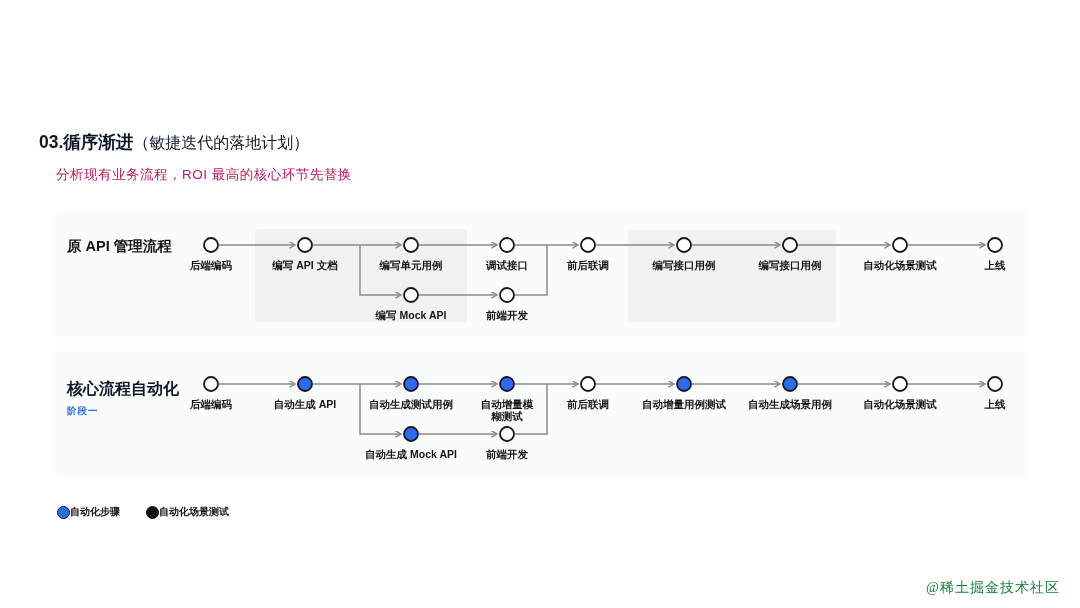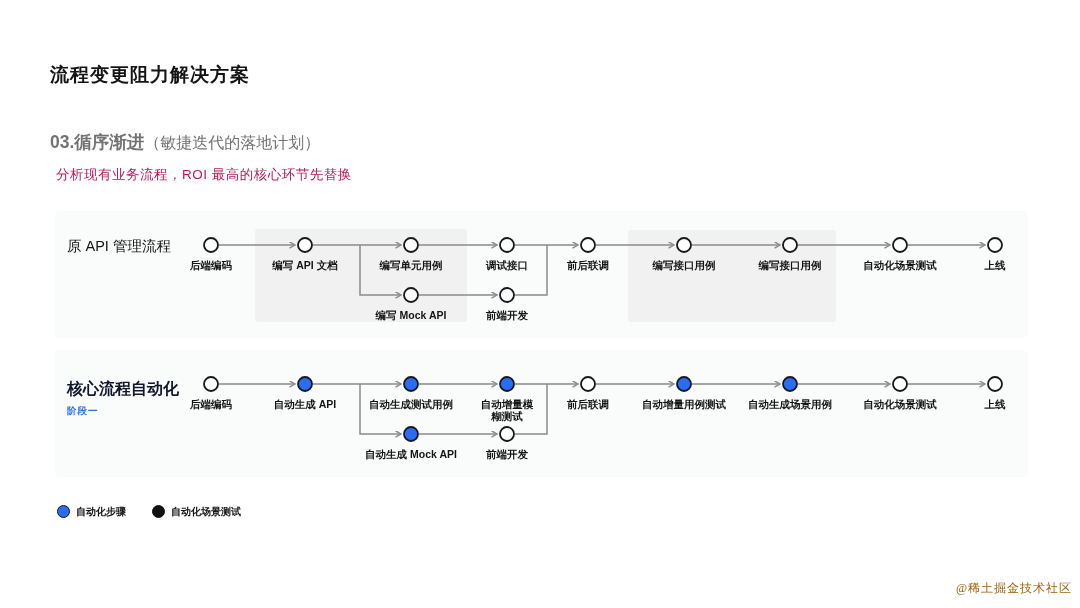--- a/index.html
+++ b/index.html
@@ -6,75 +6,74 @@
   html, body { width: 1080px; height: 608px; background: #ffffff; overflow: hidden; }
   body { font-family: "Liberation Sans", "DejaVu Sans", sans-serif; color: #141414; position: relative; }
 
   .page { position: absolute; inset: 0; }
 
   .page-title {
     position: absolute; left: 50px; top: 62px;
     font-size: 19px; font-weight: 800; letter-spacing: 1px; color: #141414;
   }
   .section-line {
-    position: absolute; left: 50px; top: 130px;
-    font-size: 17px; color: #737373; white-space: nowrap;
+    position: absolute; left: 39px; top: 130px;
+    font-size: 17px; color: #0f172a; white-space: nowrap;
   }
   .section-strong { font-weight: 800; font-size: 17.5px; }
   .section-suffix { font-weight: 500; font-size: 16px; }
   .section-subtitle {
     position: absolute; left: 56px; top: 166px;
     font-size: 13.5px; color: #be185d; letter-spacing: 0.5px;
   }
 
   .flow-panel {
     position: absolute; left: 55px; width: 973px; height: 127px;
     background: #fafbfb; border-radius: 5px;
   }
   .flow-panel-1 { top: 211px; }
   .flow-panel-2 { top: 350px; }
 
   .flow-label-black {
     position: absolute; left: 12px; top: 26px;
-    font-size: 14.5px; font-weight: 400; color: #141414; white-space: nowrap;
+    font-size: 14.5px; font-weight: 700; color: #141414; white-space: nowrap;
   }
   .flow-label-phase {
     position: absolute; left: 12px; top: 15px;
     font-size: 9.5px; font-weight: 800; color: #2b6ef0; letter-spacing: 1px; margin-top: 40px;
   }
   .flow-label-blue {
     position: absolute; left: 12px; top: 29px;
     font-size: 16px; font-weight: 800; color: #0f172a; white-space: nowrap;
   }
 
   .flow-svg { position: absolute; left: 0; top: 0; width: 973px; height: 127px; display: block; }
   .flow-svg text { font-family: "Liberation Sans", "DejaVu Sans", sans-serif; }
 
   .legend {
     position: absolute; left: 57px; top: 505px;
     display: flex; align-items: center; gap: 26px;
   }
-  .legend-item { display: flex; align-items: flex-start; gap: 6px; }
+  .legend-item { display: flex; align-items: flex-end; }
   .legend-dot { width: 13px; height: 13px; border-radius: 50%; border: 1.6px solid #17171c; }
   .legend-dot-blue { background: #2a6df4; }
   .legend-dot-black { background: #111111; border-color: #111111; }
   .legend-label { font-size: 10px; font-weight: 700; color: #141414; }
 
   .watermark {
-    position: absolute; right: 8px; bottom: 11px;
+    position: absolute; right: 20px; bottom: 11px;
     font-family: "Liberation Serif", "DejaVu Serif", serif;
-    font-size: 12px; color: #a16207; letter-spacing: 1px;
+    font-size: 14px; color: #15803d; letter-spacing: 1px;
   }
 </style>
 </head>
 <body>
 
 <div class="page">
 
-  <div class="page-title">流程变更阻力解决方案</div>
 
   <div class="section-line"><span class="section-strong">03.循序渐进</span><span class="section-suffix">（敏捷迭代的落地计划）</span></div>
 
   <div class="section-subtitle">分析现有业务流程，ROI 最高的核心环节先替换</div>
 
   <div class="flow-panel flow-panel-1">
     <svg class="flow-svg" id="flow-svg-0" viewBox="0 0 973 127">
         <defs>
           <marker id="arrow-0" markerWidth="7" markerHeight="8" refX="5" refY="3.5" orient="auto" markerUnits="userSpaceOnUse">
             <path d="M0.5,0.3 L6,3.5 L0.5,6.7" fill="none" stroke="#8a8a8a" stroke-width="1.4"></path>

